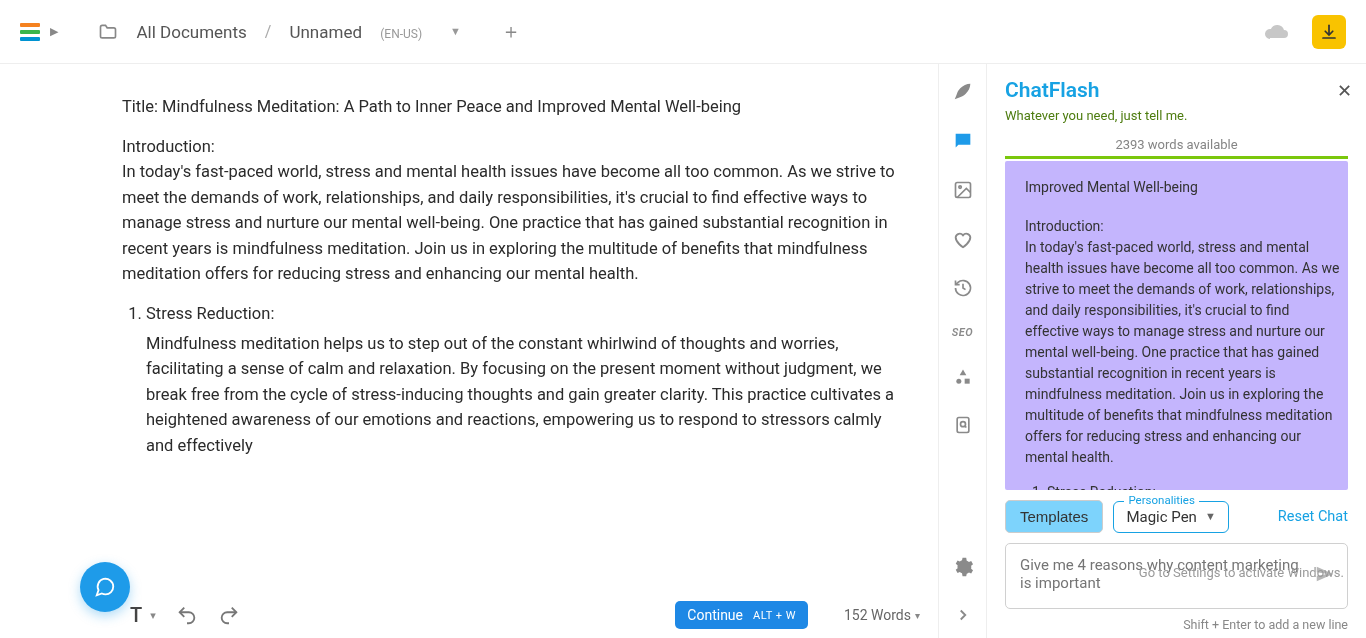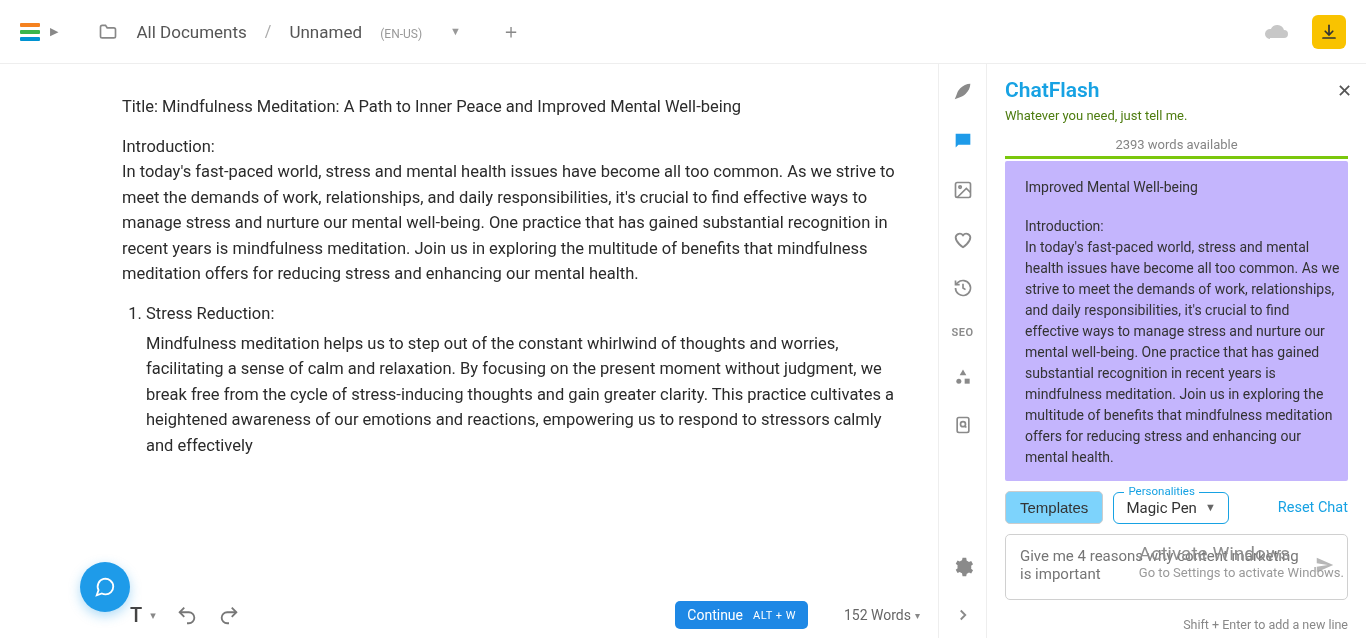--- a/index.html
+++ b/index.html
@@ -62,21 +62,21 @@
   .continue { margin-left:auto; background:#1e88e5; color:#fff; border-radius:5px; padding:6px 12px; display:flex; align-items:center; gap:10px; font-size:14px; cursor:pointer;}
   .continue .hot { font-size:11px; letter-spacing:0.5px; }
   .words { color:#666; font-size:14px; display:flex; align-items:center; gap:4px; margin-left:16px;}
   .words .caret { font-size:10px; color:#888;}
 
   
   .help-bubble { position:absolute; bottom:26px; left:80px; width:50px; height:50px; border-radius:50%; background:#1e9be9; display:flex; align-items:center; justify-content:center; color:#fff; box-shadow:0 4px 12px rgba(30,155,233,.35);}
 
   
   .rail { width:48px; border-left:1px solid #eee; display:flex; flex-direction:column; align-items:center; padding-top:16px; gap:28px;}
-  .rail .ic { color:#8a8a8a; cursor:pointer; }
+  .rail .ic { color:#8a8a8a; cursor:pointer;font-style:italic; }
   .rail .ic.active { color:#1e9be9; }
   .rail .seo { font-size:11px; font-weight:600; letter-spacing:0.5px;}
   .rail .spacer { flex:1; }
 
   
   .panel { width:380px; border-left:1px solid #eee; display:flex; flex-direction:column; padding:14px 18px 6px 18px; position:relative;}
   .panel-title { color:#17a2e3; font-size:21px; font-weight:600; }
   .panel-sub { color:#4d7c0f; font-size:13px; margin-top:6px; }
   .panel-close { position:absolute; top:16px; right:14px; font-size:18px; color:#555; cursor:pointer;}
   .quota { text-align:center; color:#858585; font-size:13px; margin-top:14px;}
@@ -87,21 +87,21 @@
   .chat-body ol li { margin-bottom:2px; }
   .panel-controls { display:flex; align-items:center; gap:10px; margin-top:10px;}
   .btn-outline { border:1px solid #ccc; border-radius:5px; padding:7px 14px; font-size:15px; color:#333; background:#7dd3fc; cursor:pointer;}
   .magic { border:1.5px solid #17a2e3; border-radius:6px; padding:6px 12px; font-size:15px; color:#333; background:#fff; display:flex; align-items:center; gap:8px; position:relative; cursor:pointer;}
   .magic .caret { font-size:11px; color:#666; }
   .magic-legend { position:absolute; top:-9px; left:10px; background:#fff; padding:0 4px; font-size:11.5px; color:#17a2e3;}
   .reset { margin-left:auto; color:#17a2e3; font-size:14.5px; cursor:pointer;}
   .textarea-wrap { position:relative; margin-top:10px; }
   .textarea { width:100%; border:1px solid #d0d0d0; border-radius:5px; padding:12px 48px 12px 14px; font-size:15px; color:#555; resize:none; height:66px; font-family:inherit;}
   .send { position:absolute; right:12px; top:20px; color:#b7b7b7; cursor:pointer;}
-  .hint { text-align:right; color:#888; font-size:12.5px; margin-top:13px;}
+  .hint { text-align:right; color:#888; font-size:12.5px; margin-top:4px;}
   .watermark { position:absolute; bottom:58px; right:22px; text-align:left; pointer-events:none; }
   .watermark .l1 { color:#8e8e8e; font-size:19px; }
   .watermark .l2 { color:#9a9a9a; font-size:13px; }
 
   svg { display:block; }
 </style>
 </head>
 <body>
 
 <div class="header">
@@ -277,17 +277,16 @@
       <textarea class="textarea" placeholder="Give me 4 reasons why content marketing is important" style=""></textarea>
       <span class="send">
         <svg width="22" height="22" viewBox="0 0 24 24" fill="#b7b7b7">
             <path d="M3 20l18-8L3 4v6l12 2-12 2v6z"></path>
           </svg>
       </span>
     </div>
     <div class="hint">Shift + Enter to add a new line</div>
 
     <div class="watermark">
-      <div class="l1">Activate Windows</div>
       <div class="l2">Go to Settings to activate Windows.</div>
     </div>
   </div>
 </div>
 
 </body></html>

